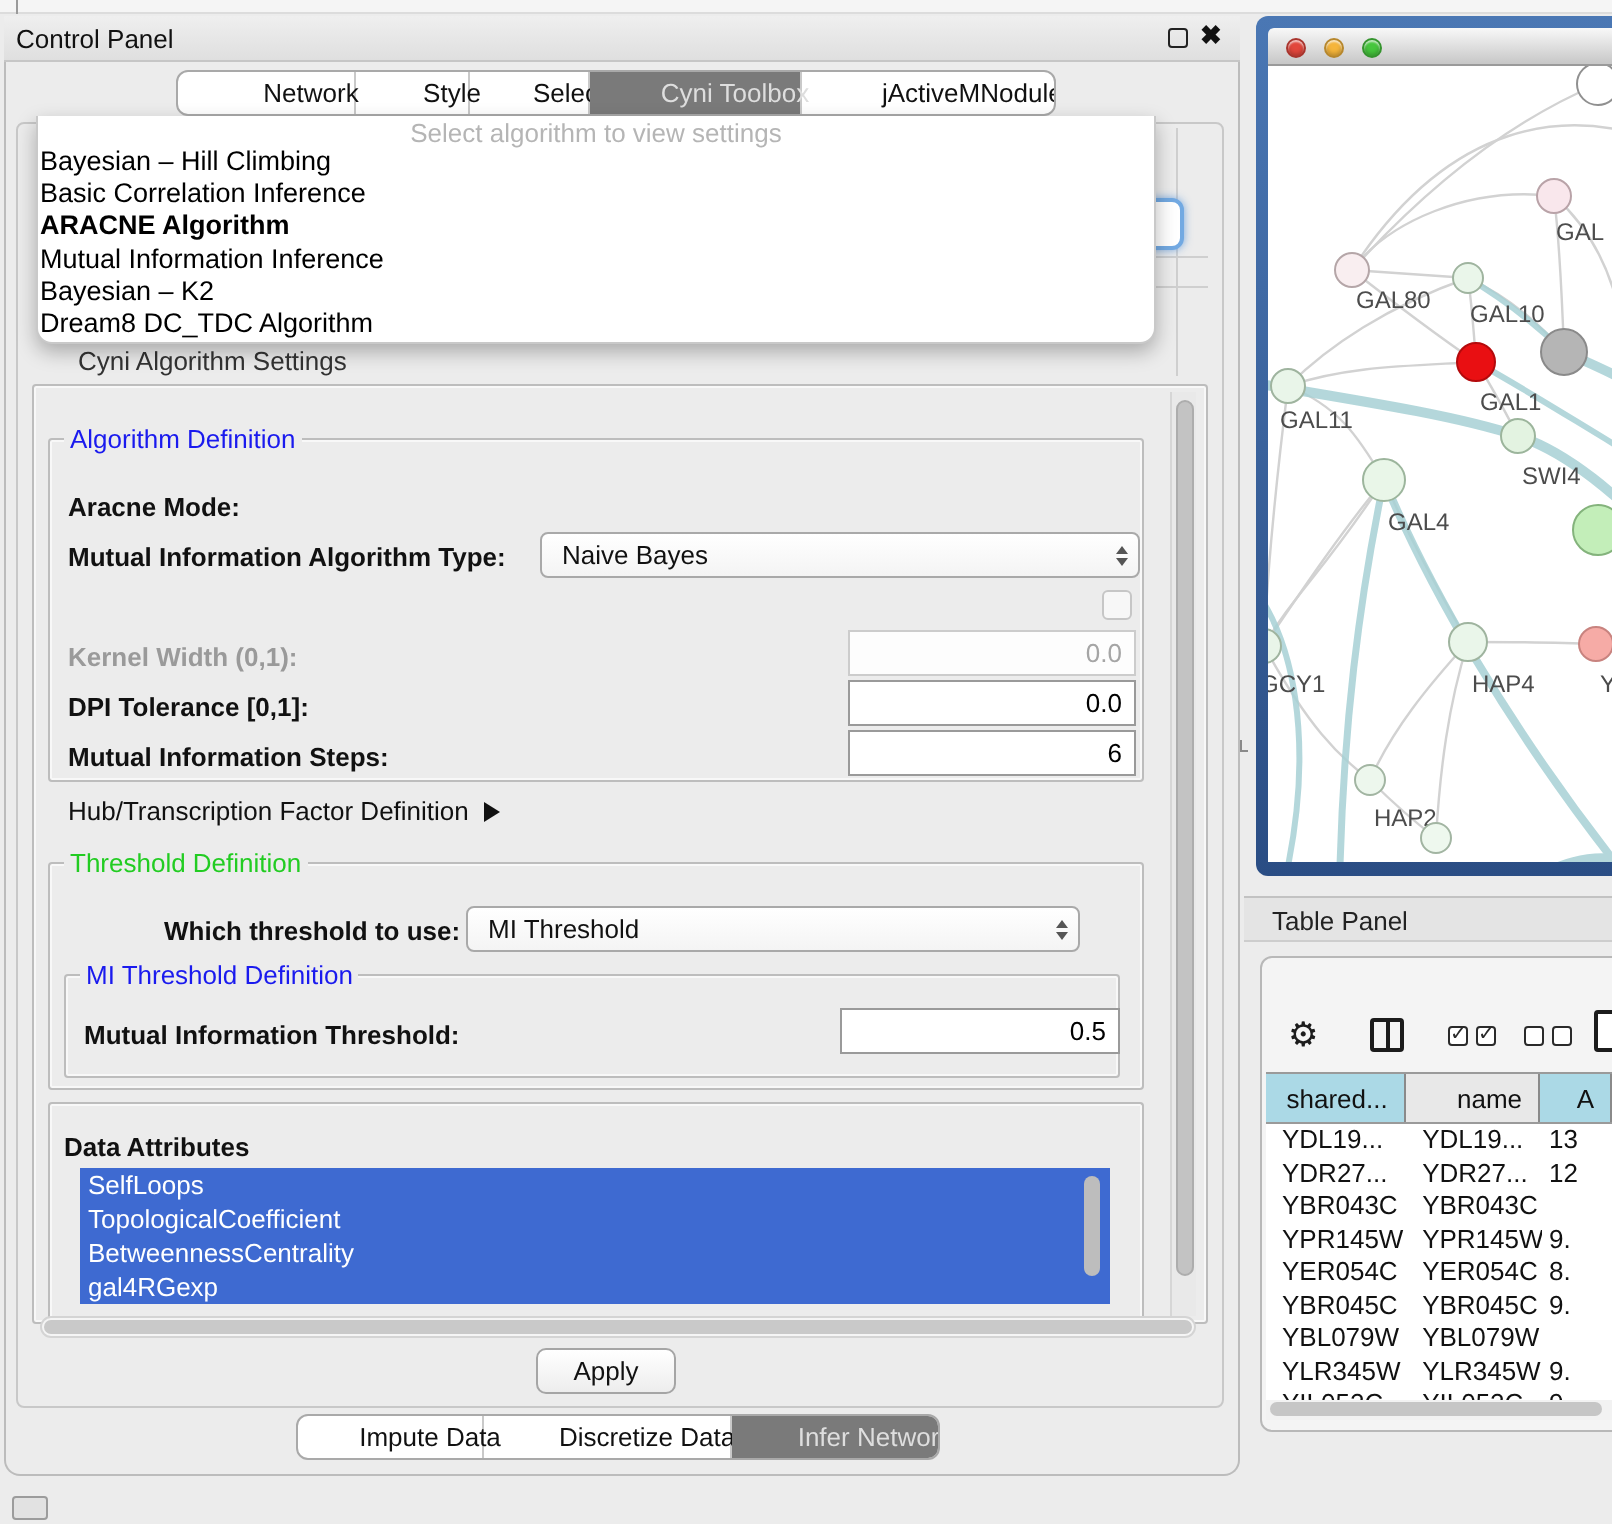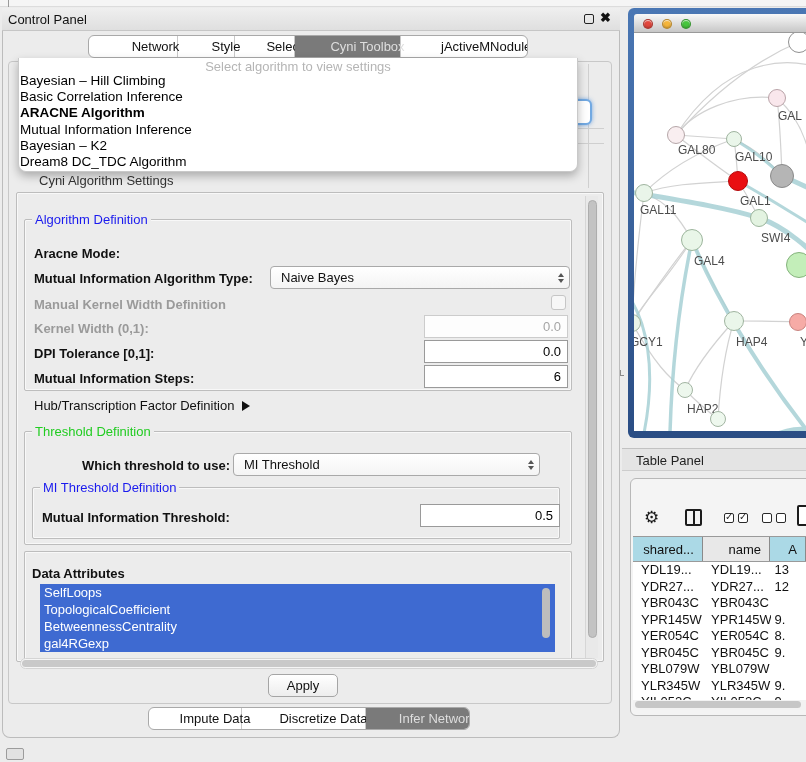--- a/index.html
+++ b/index.html
@@ -193,21 +193,20 @@
 
   <div class="flabel" style="left:34px; top:271px;">Mutual Information Algorithm Type:</div>
   <div class="combo" style="left:270px; top:266px; width:300px;">
     <span class="val">Naive Bayes</span>
     <span class="spin">
         <i class="tri-up"></i>
         <i class="tri-dn"></i>
       </span>
   </div>
 
-  <div class="flabel dis" style="left:34px; top:297px;">Manual Kernel Width Definition</div>
   <div class="checkbox" style="left:551px; top:295px;"></div>
 
   <div class="flabel dis" style="left:34px; top:321px;">Kernel Width (0,1):</div>
   <div class="tfield dis" style="left:424px; top:315px; width:144px;">0.0</div>
 
   <div class="flabel" style="left:34px; top:346px;">DPI Tolerance [0,1]:</div>
   <div class="tfield" style="left:424px; top:340px; width:144px;">0.0</div>
 
   <div class="flabel" style="left:34px; top:371px;">Mutual Information Steps:</div>
   <div class="tfield" style="left:424px; top:365px; width:144px;">6</div>

